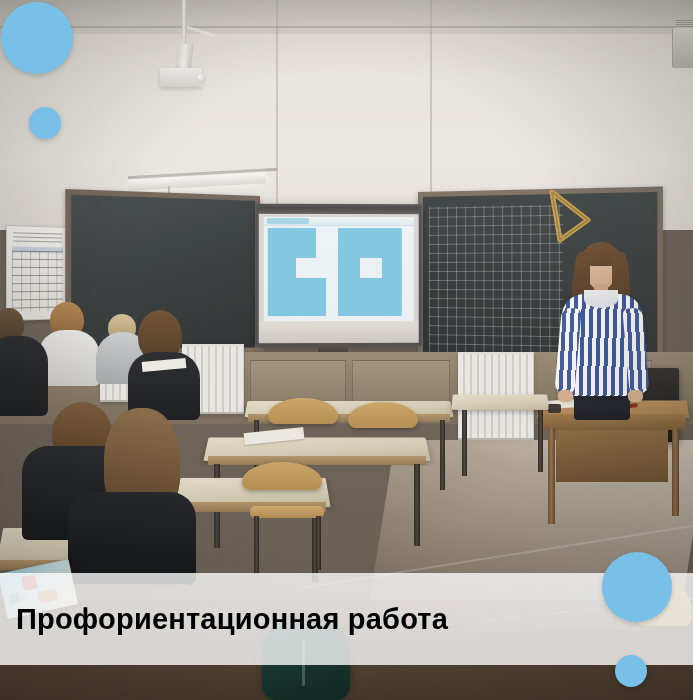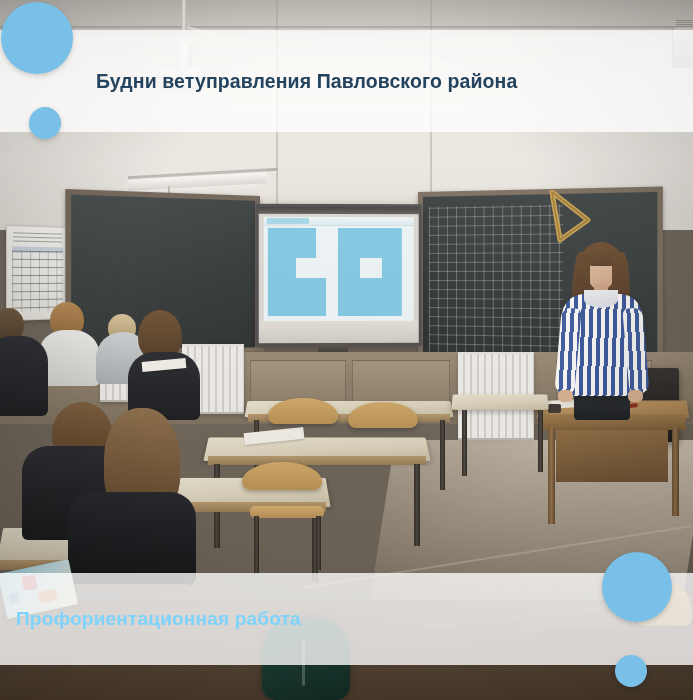--- a/index.html
+++ b/index.html
@@ -445,23 +445,23 @@
   .banner-top .banner-text{
     margin-left:96px;
     font-size:19.5px;
     font-weight:bold;
     color:#24435e;
     letter-spacing:.1px;
     white-space:nowrap;
   }
   .banner-bottom .banner-text{
     margin-left:16px;
-    font-size:19px;
+    font-size:29px;
     font-weight:bold;
-    color:#7dd3fc;
+    color:#000000;
     letter-spacing:.2px;
     white-space:nowrap;
   }
 
   
   .circle{
     position:absolute;border-radius:50%;
     background:#79c0e8;
     box-shadow:0 2px 5px rgba(0,0,0,.18);
   }
@@ -657,23 +657,20 @@
 
     <div class="backpack"></div>
     <div class="bp-zip"></div>
 
     <div class="paper" style="left:142px;top:360px;width:44px;height:10px;transform:rotate(-5deg);"></div>
 
     <div class="warmth"></div>
     <div class="vignette"></div>
   </div>
 
-  <div class="banner banner-top">
-    <div class="banner-text">Будни ветуправления Павловского района</div>
-  </div>
 
   <div class="banner banner-bottom">
     <div class="banner-text">Профориентационная работа</div>
   </div>
 
   <div class="circle" style="left:1px;top:2px;width:72px;height:72px;"></div>
   <div class="circle" style="left:29px;top:107px;width:32px;height:32px;"></div>
   <div class="circle" style="left:602px;top:552px;width:70px;height:70px;"></div>
   <div class="circle" style="left:615px;top:655px;width:32px;height:32px;"></div>
 

